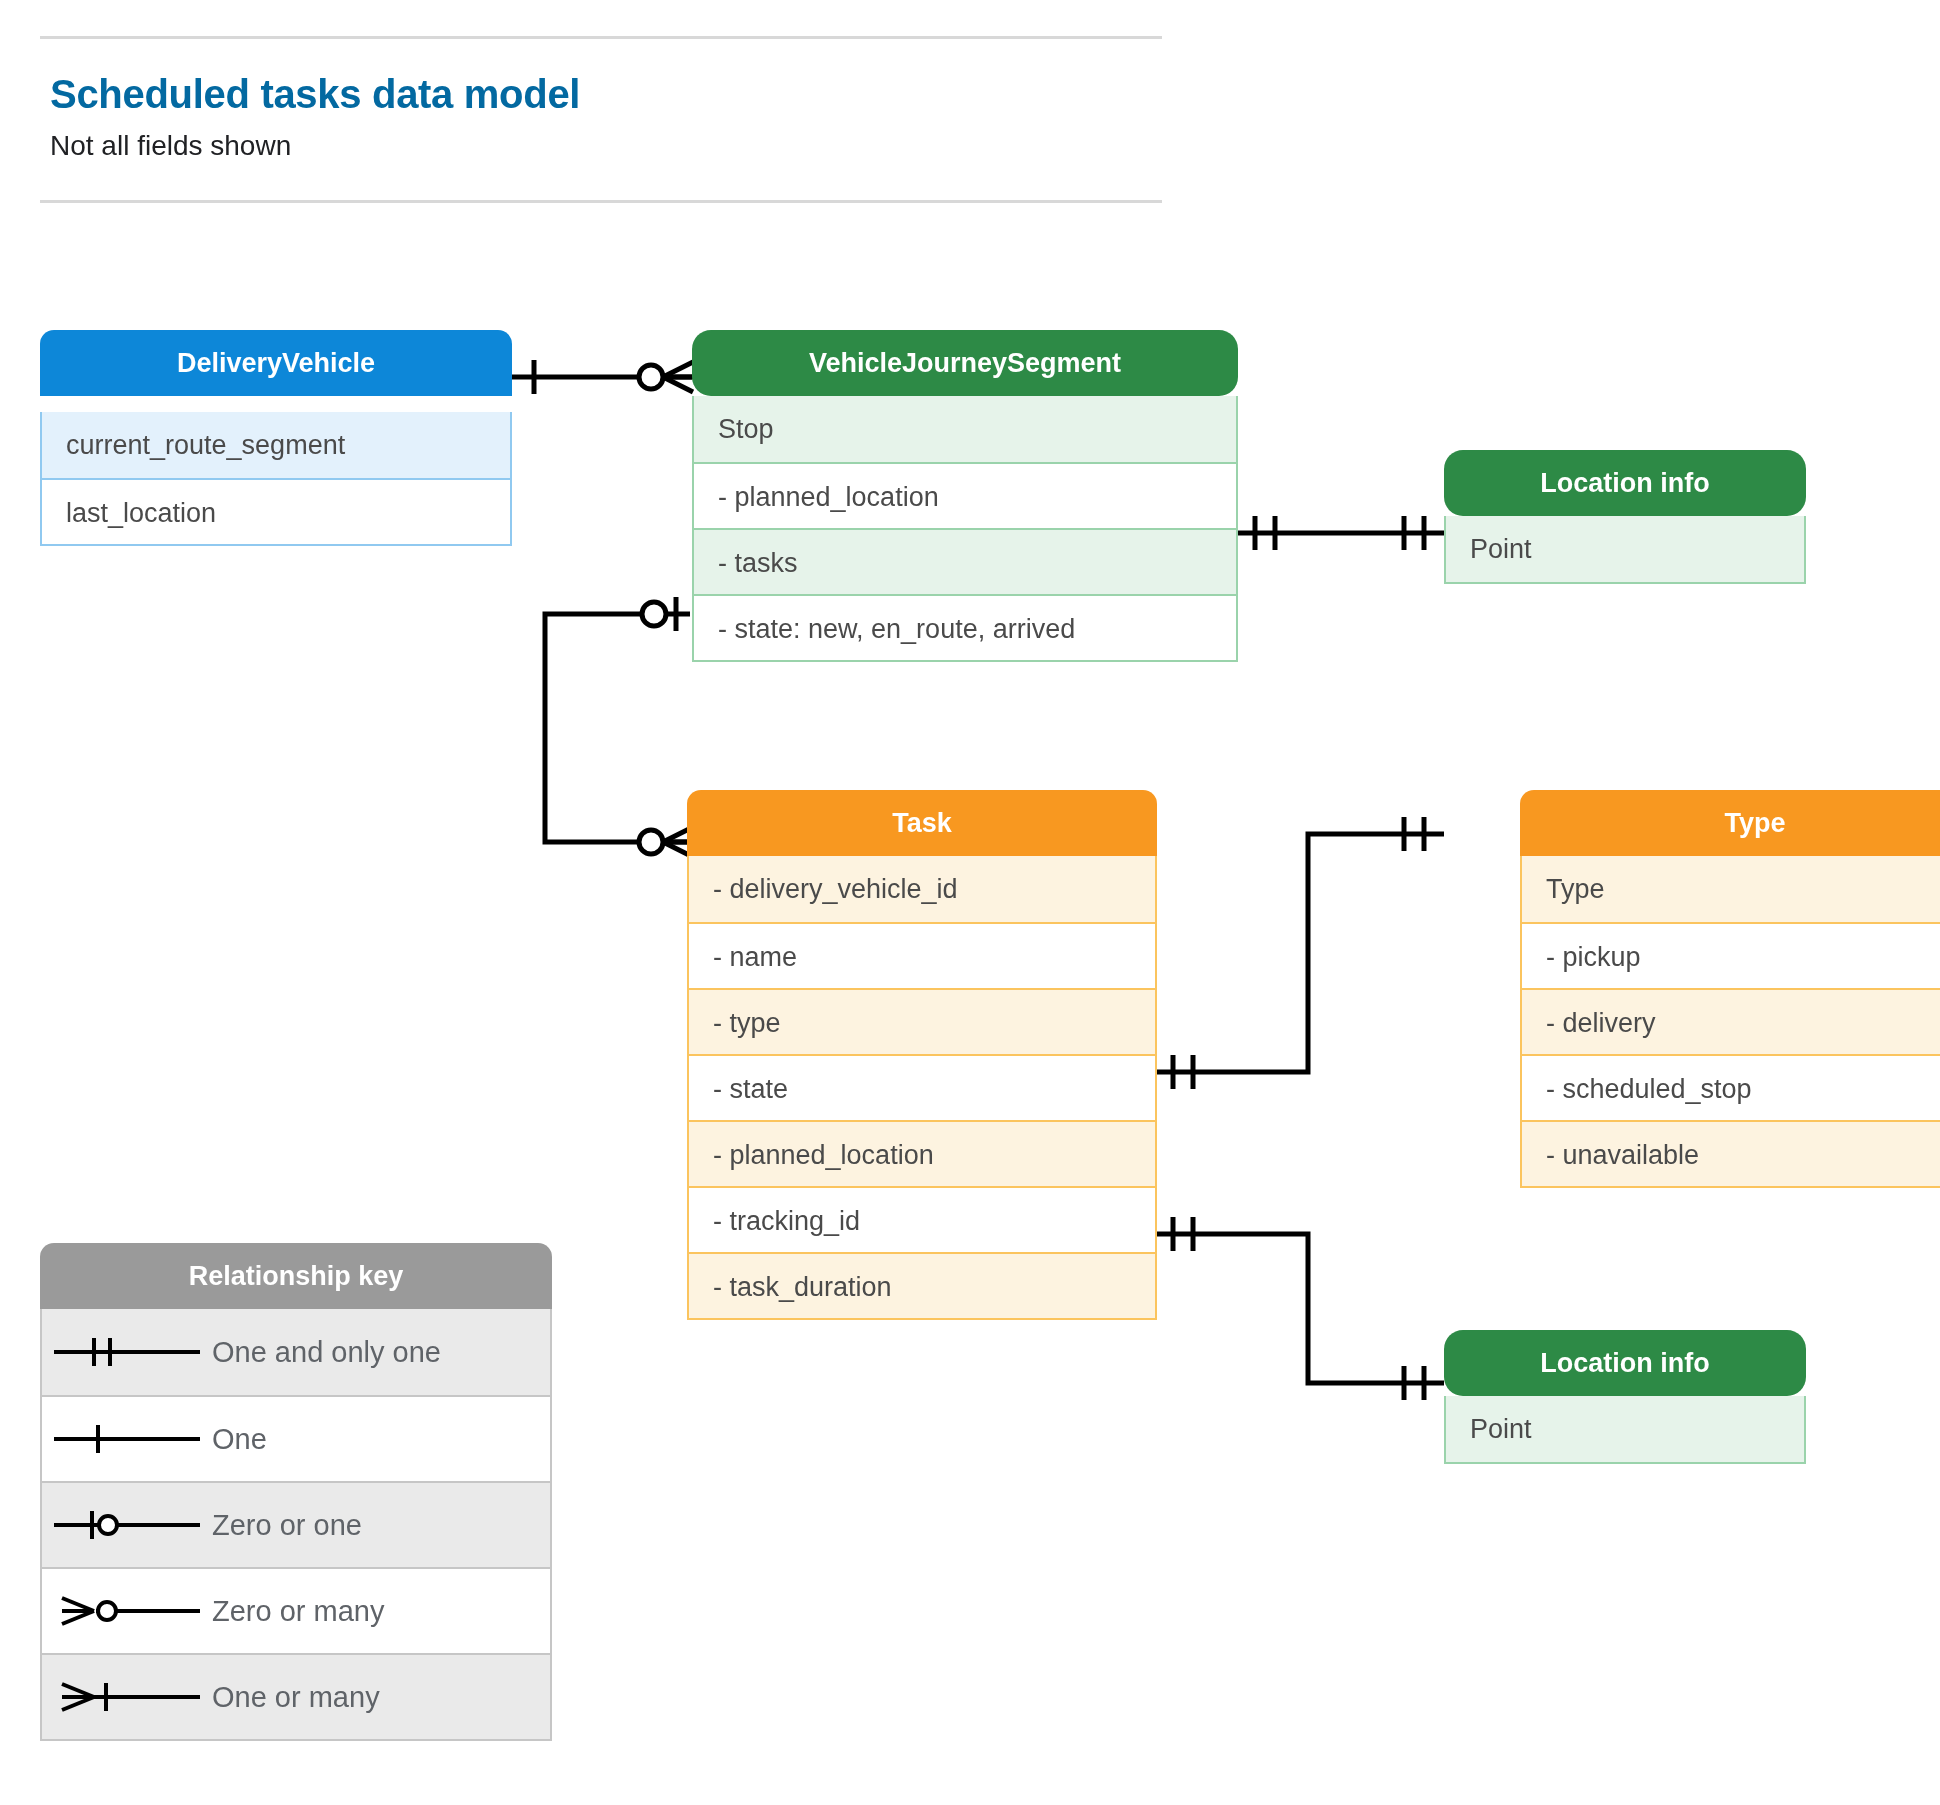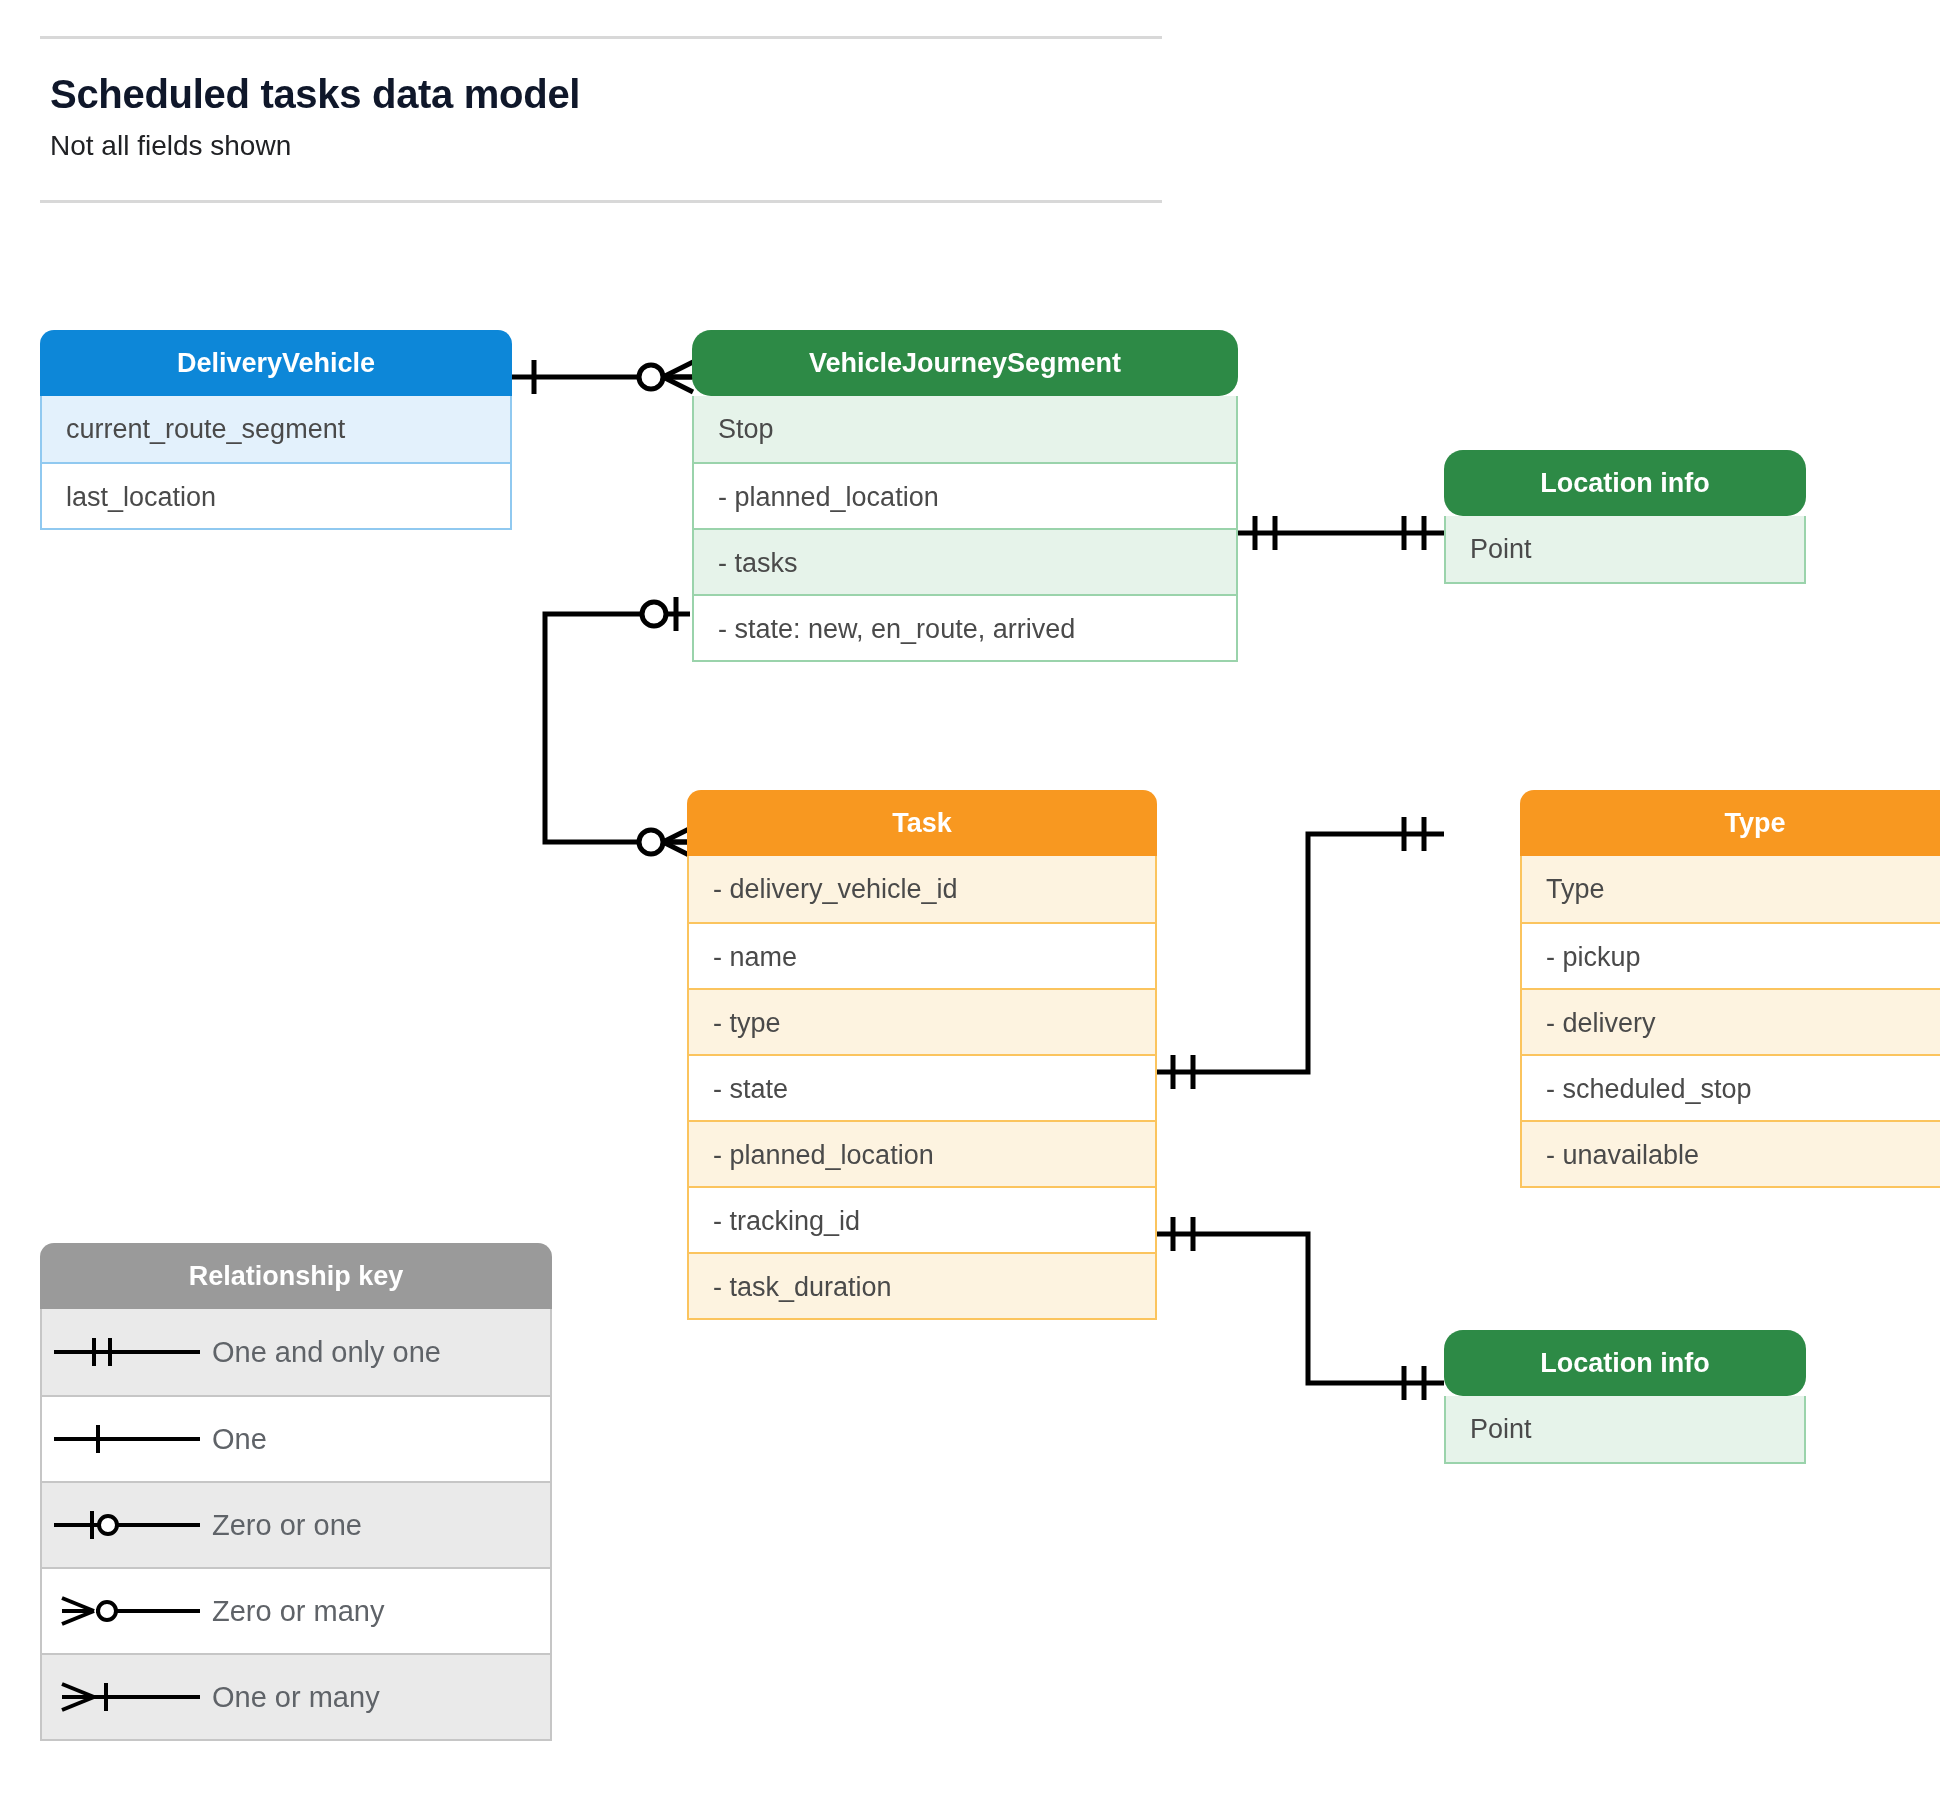--- a/index.html
+++ b/index.html
@@ -27,21 +27,21 @@
     position: absolute;
     left: 40px; top: 200px;
     width: 1122px; height: 3px;
     background: #d8d8d8;
   }
   #page-title {
     position: absolute;
     left: 50px; top: 72px;
     font-size: 40px;
     font-weight: bold;
-    color: #0f172a;
+    color: #0369a1;
     letter-spacing: -0.3px;
     white-space: nowrap;
   }
   #page-subtitle {
     position: absolute;
     left: 50px; top: 130px;
     font-size: 28px;
     font-weight: normal;
     color: #202124;
     white-space: nowrap;
@@ -76,21 +76,21 @@
     padding-left: 24px;
     font-size: 27px;
     color: #4a4a4a;
     white-space: nowrap;
     overflow: hidden;
   }
   .entity-row + .entity-row { border-top-style: solid; border-top-width: 2px; }
 
   
   .t-blue .entity-header { background: #0d87d8; }
-  .t-blue .entity-body   { border-color: #90c9f0; }
+  .t-blue .entity-body   { border-color: #90c9f0; margin-top: 16px; }
   .t-blue .entity-row    { border-top-color: #90c9f0; }
   .t-blue .alt0 { background: #e3f1fc; }
   .t-blue .alt1 { background: #ffffff; }
 
   
   .t-green .entity-header { background: #2d8a46; border-radius: 19px; }
   .t-green .entity-body   { border-color: #9ad3ab; }
   .t-green .entity-row    { border-top-color: #9ad3ab; }
   .t-green .alt0 { background: #e6f3ea; }
   .t-green .alt1 { background: #ffffff; }

